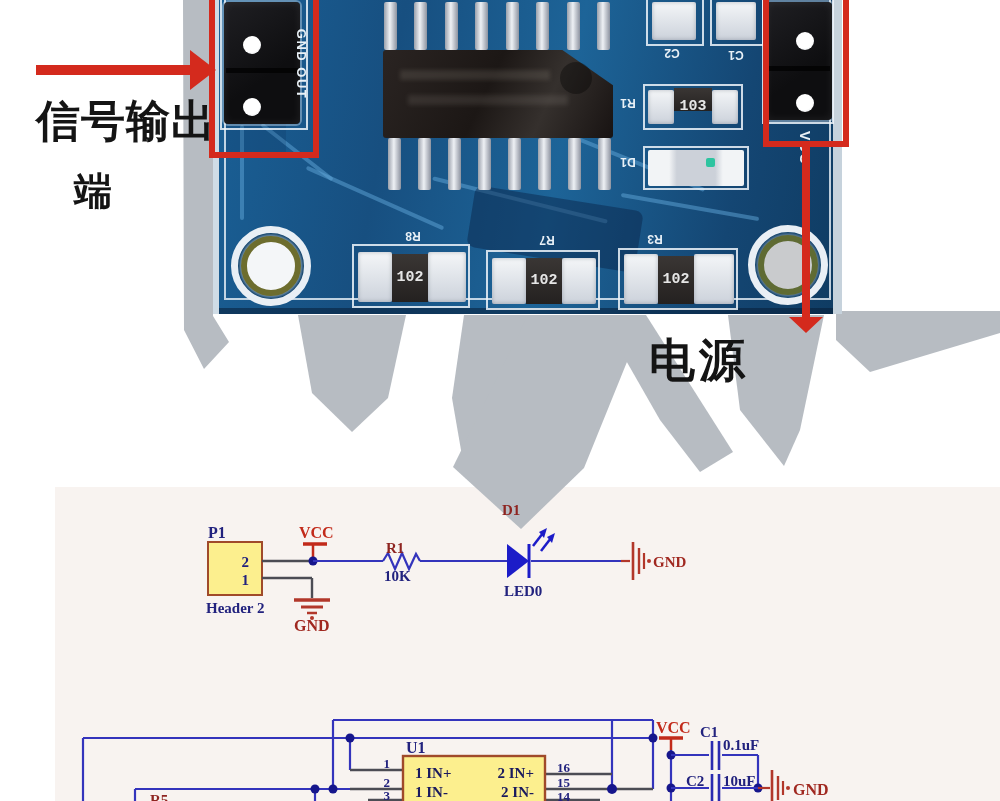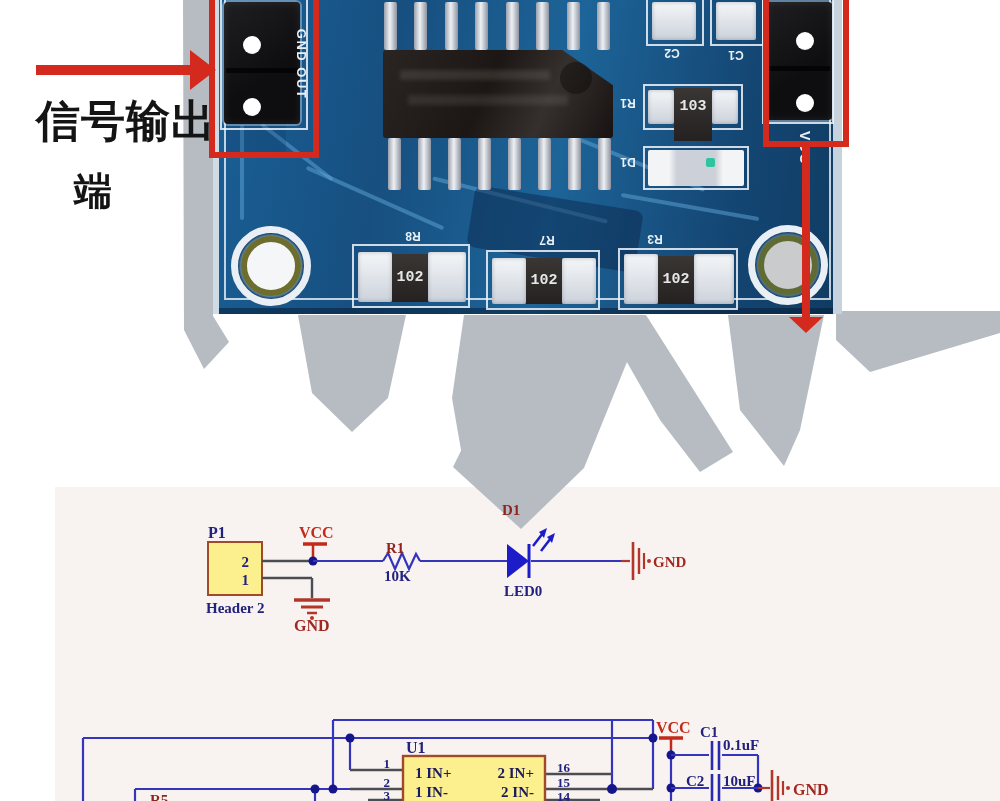--- a/index.html
+++ b/index.html
@@ -107,21 +107,21 @@
   <div class="abs silkbox" style="left:646px;top:-2px;width:58px;height:48px;"></div>
   <div class="abs pad" style="left:652px;top:2px;width:44px;height:38px;"></div>
   <div class="abs silktext rot180 smalllabel" style="left:660px;top:46px;width:24px;">C2</div>
   <div class="abs silkbox" style="left:710px;top:-2px;width:54px;height:48px;"></div>
   <div class="abs pad" style="left:716px;top:2px;width:40px;height:38px;"></div>
   <div class="abs silktext rot180 smalllabel" style="left:724px;top:48px;width:24px;">C1</div>
 
   <div class="abs silkbox" style="left:643px;top:84px;width:100px;height:46px;"></div>
   <div class="abs pad" style="left:648px;top:90px;width:26px;height:34px;"></div>
   <div class="abs pad" style="left:712px;top:90px;width:26px;height:34px;"></div>
-  <div class="abs smdbody" style="left:674px;top:88px;width:38px;height:53px;line-height:38px;text-align:center;">103</div>
+  <div class="abs smdbody" style="left:674px;top:88px;width:38px;height:23px;line-height:38px;text-align:center;">103</div>
   <div class="abs silktext rot180 smalllabel" style="left:618px;top:96px;width:20px;">R1</div>
 
   <div class="abs silkbox" style="left:643px;top:146px;width:106px;height:44px;"></div>
   <div class="abs" style="left:648px;top:150px;width:96px;height:36px;border-radius:2px;background:linear-gradient(90deg,#f2f4f6 0 22%,#ccd1d9 30% 70%,#f2f4f6 78%);"></div>
   <div class="abs" style="left:706px;top:158px;width:9px;height:9px;border-radius:2px;background:#2ec4a0;"></div>
   <div class="abs silktext rot180 smalllabel" style="left:618px;top:155px;width:20px;">D1</div>
 
   <div class="abs silktext rot180 smalllabel" style="left:402px;top:229px;width:22px;">R8</div>
   <div class="abs silkbox" style="left:352px;top:244px;width:118px;height:64px;"></div>
   <div class="abs pad" style="left:358px;top:252px;width:34px;height:50px;"></div>
@@ -151,20 +151,21 @@
   <div class="abs redbox" style="left:763px;top:-8px;width:86px;height:155px;"></div>
 
   <div class="abs redshaft" style="left:36px;top:65px;width:156px;height:10px;"></div>
   <div class="abs" style="left:190px;top:50px;width:0;height:0;border-left:26px solid #d42a1d;border-top:20px solid transparent;border-bottom:20px solid transparent;"></div>
 
   <div class="abs redshaft" style="left:802px;top:147px;width:8px;height:172px;"></div>
   <div class="abs" style="left:789px;top:317px;width:0;height:0;border-top:16px solid #d42a1d;border-left:17px solid transparent;border-right:17px solid transparent;"></div>
 
   <div class="abs cjk" style="left:36px;top:92px;font-size:44px;letter-spacing:1px;">信号输出</div>
   <div class="abs cjk" style="left:74px;top:166px;font-size:38px;">端</div>
+  <div class="abs cjk" style="left:649px;top:330px;font-size:46px;letter-spacing:4px;">电源</div>
 
   <svg class="abs" width="1000" height="801" viewBox="0 0 1000 801" style="left:0;top:0;">
     <g font-family="Liberation Serif, DejaVu Serif, serif" font-weight="bold">
 
       <rect x="208" y="542" width="54" height="53" fill="#fcef8e" stroke="#a04a2a" stroke-width="2"></rect>
       <text x="208" y="538" font-size="16" fill="#22227e">P1</text>
       <text x="249" y="567" font-size="15" fill="#22227e" text-anchor="end">2</text>
       <text x="249" y="585" font-size="15" fill="#22227e" text-anchor="end">1</text>
       <text x="206" y="613" font-size="15" fill="#22227e">Header 2</text>
 

